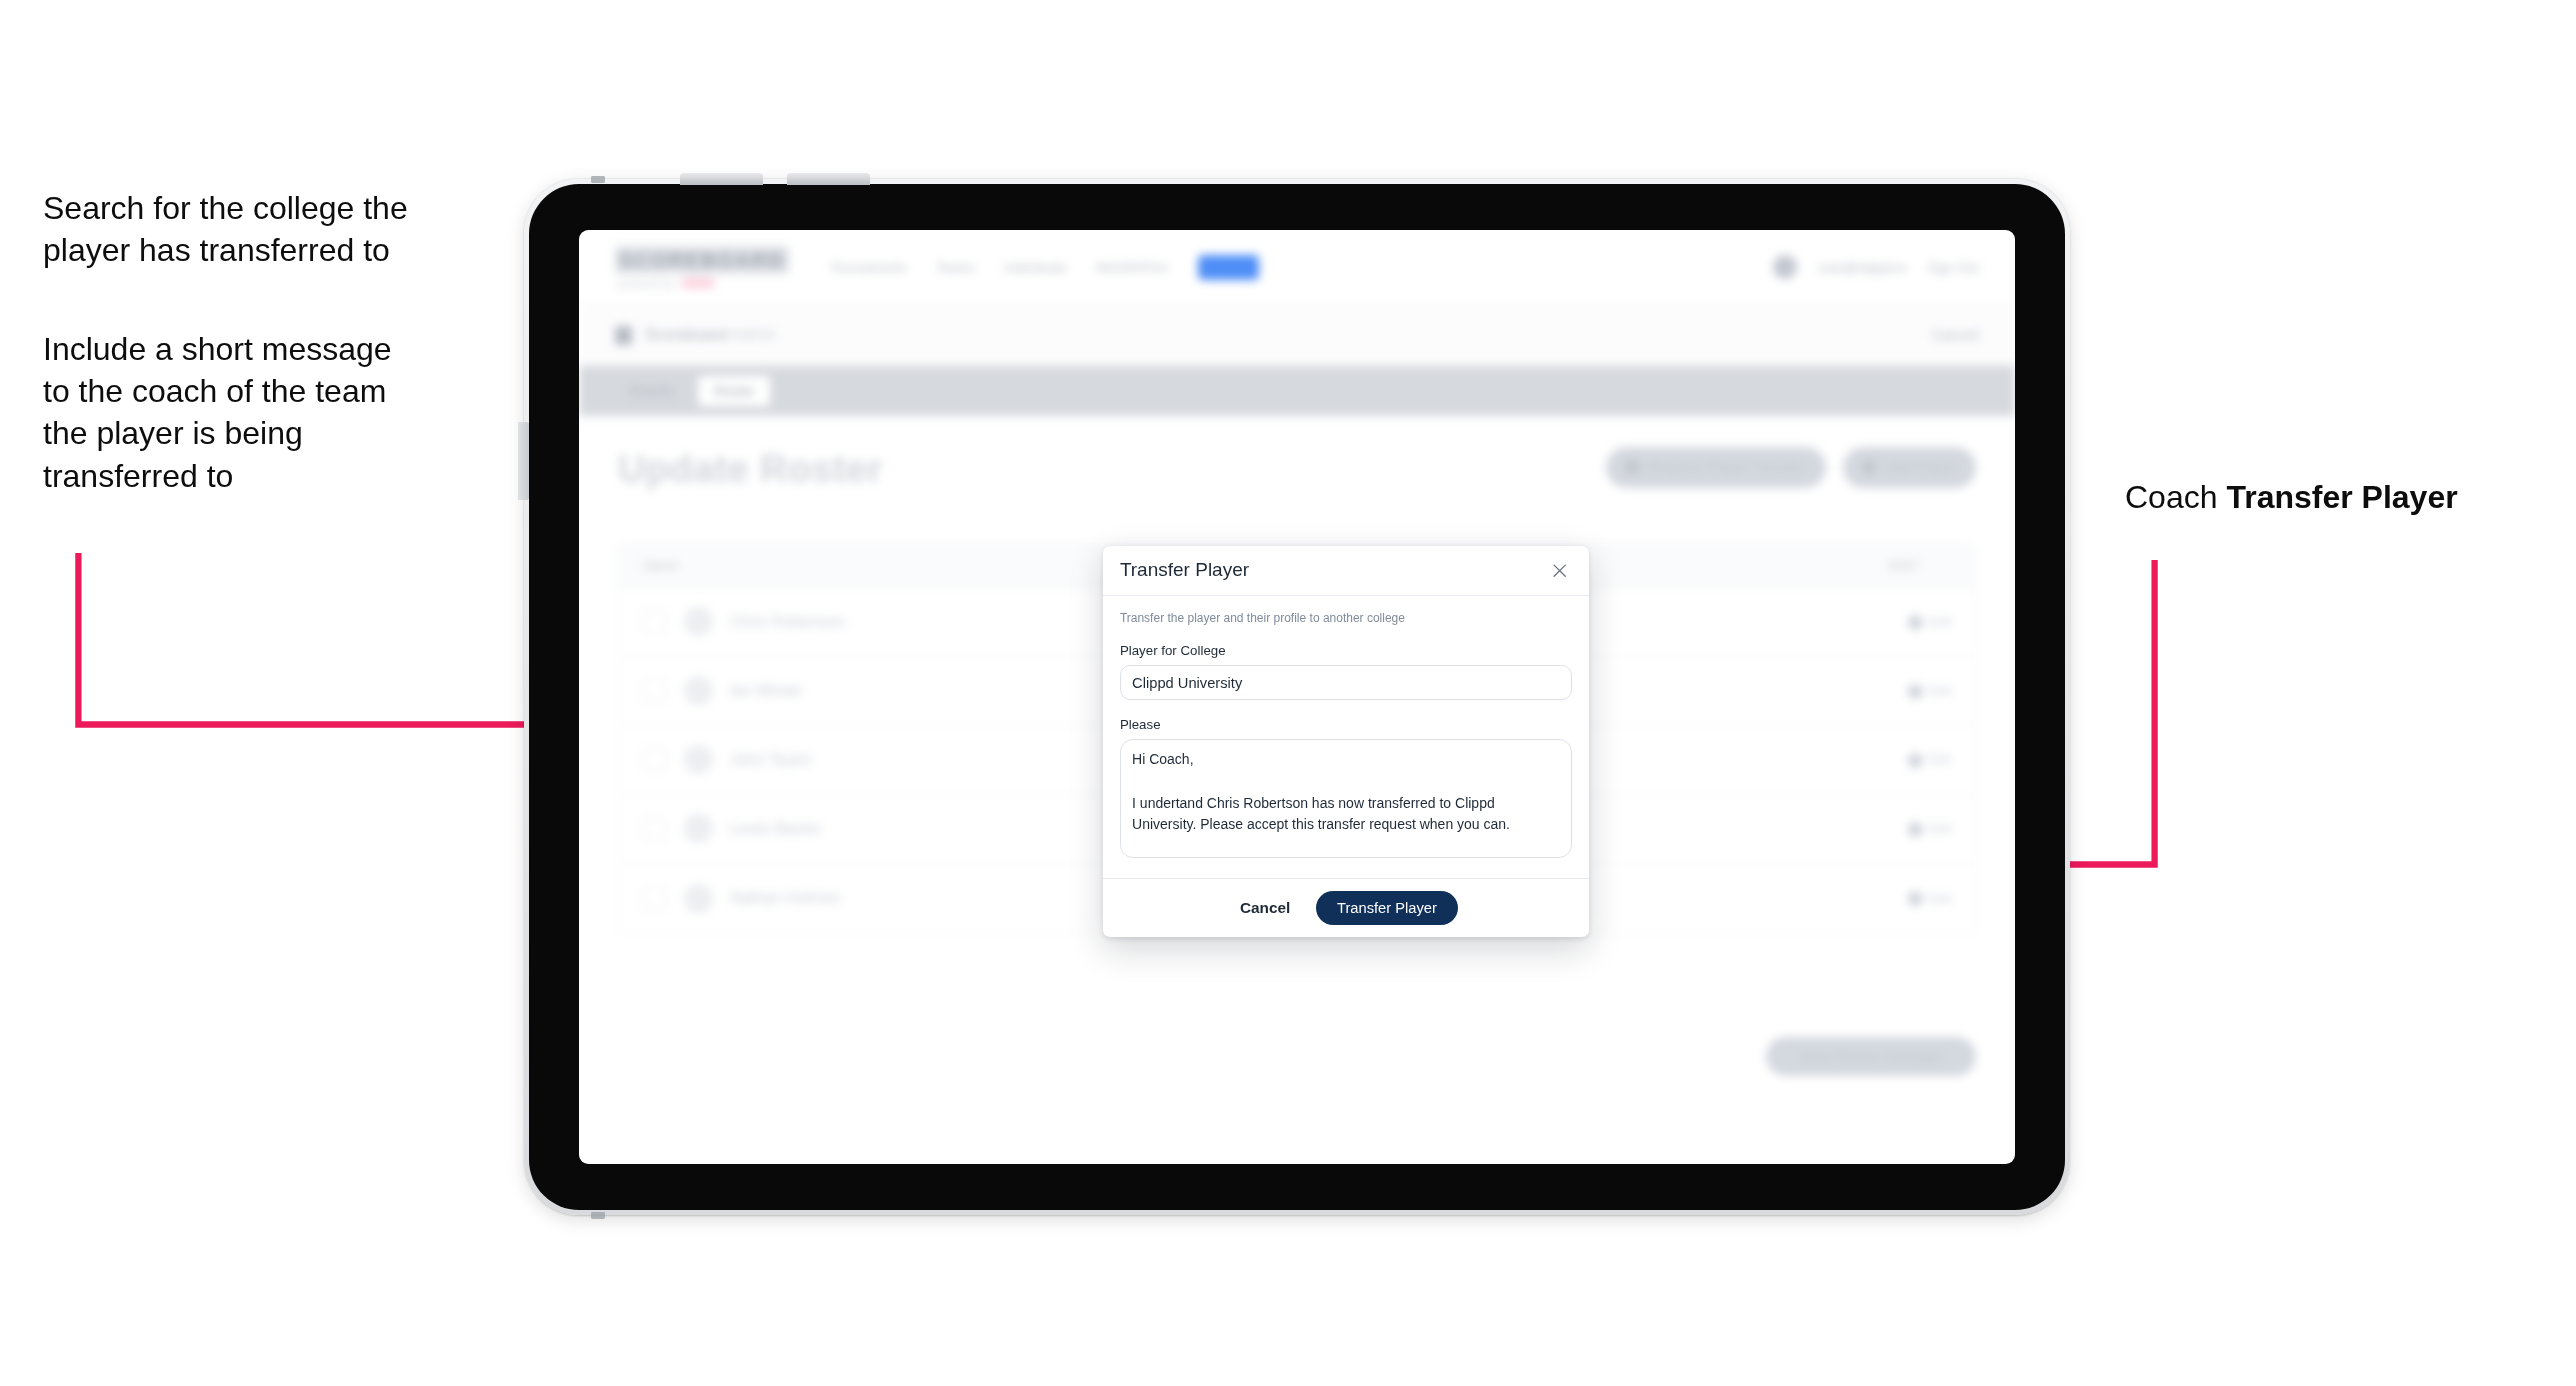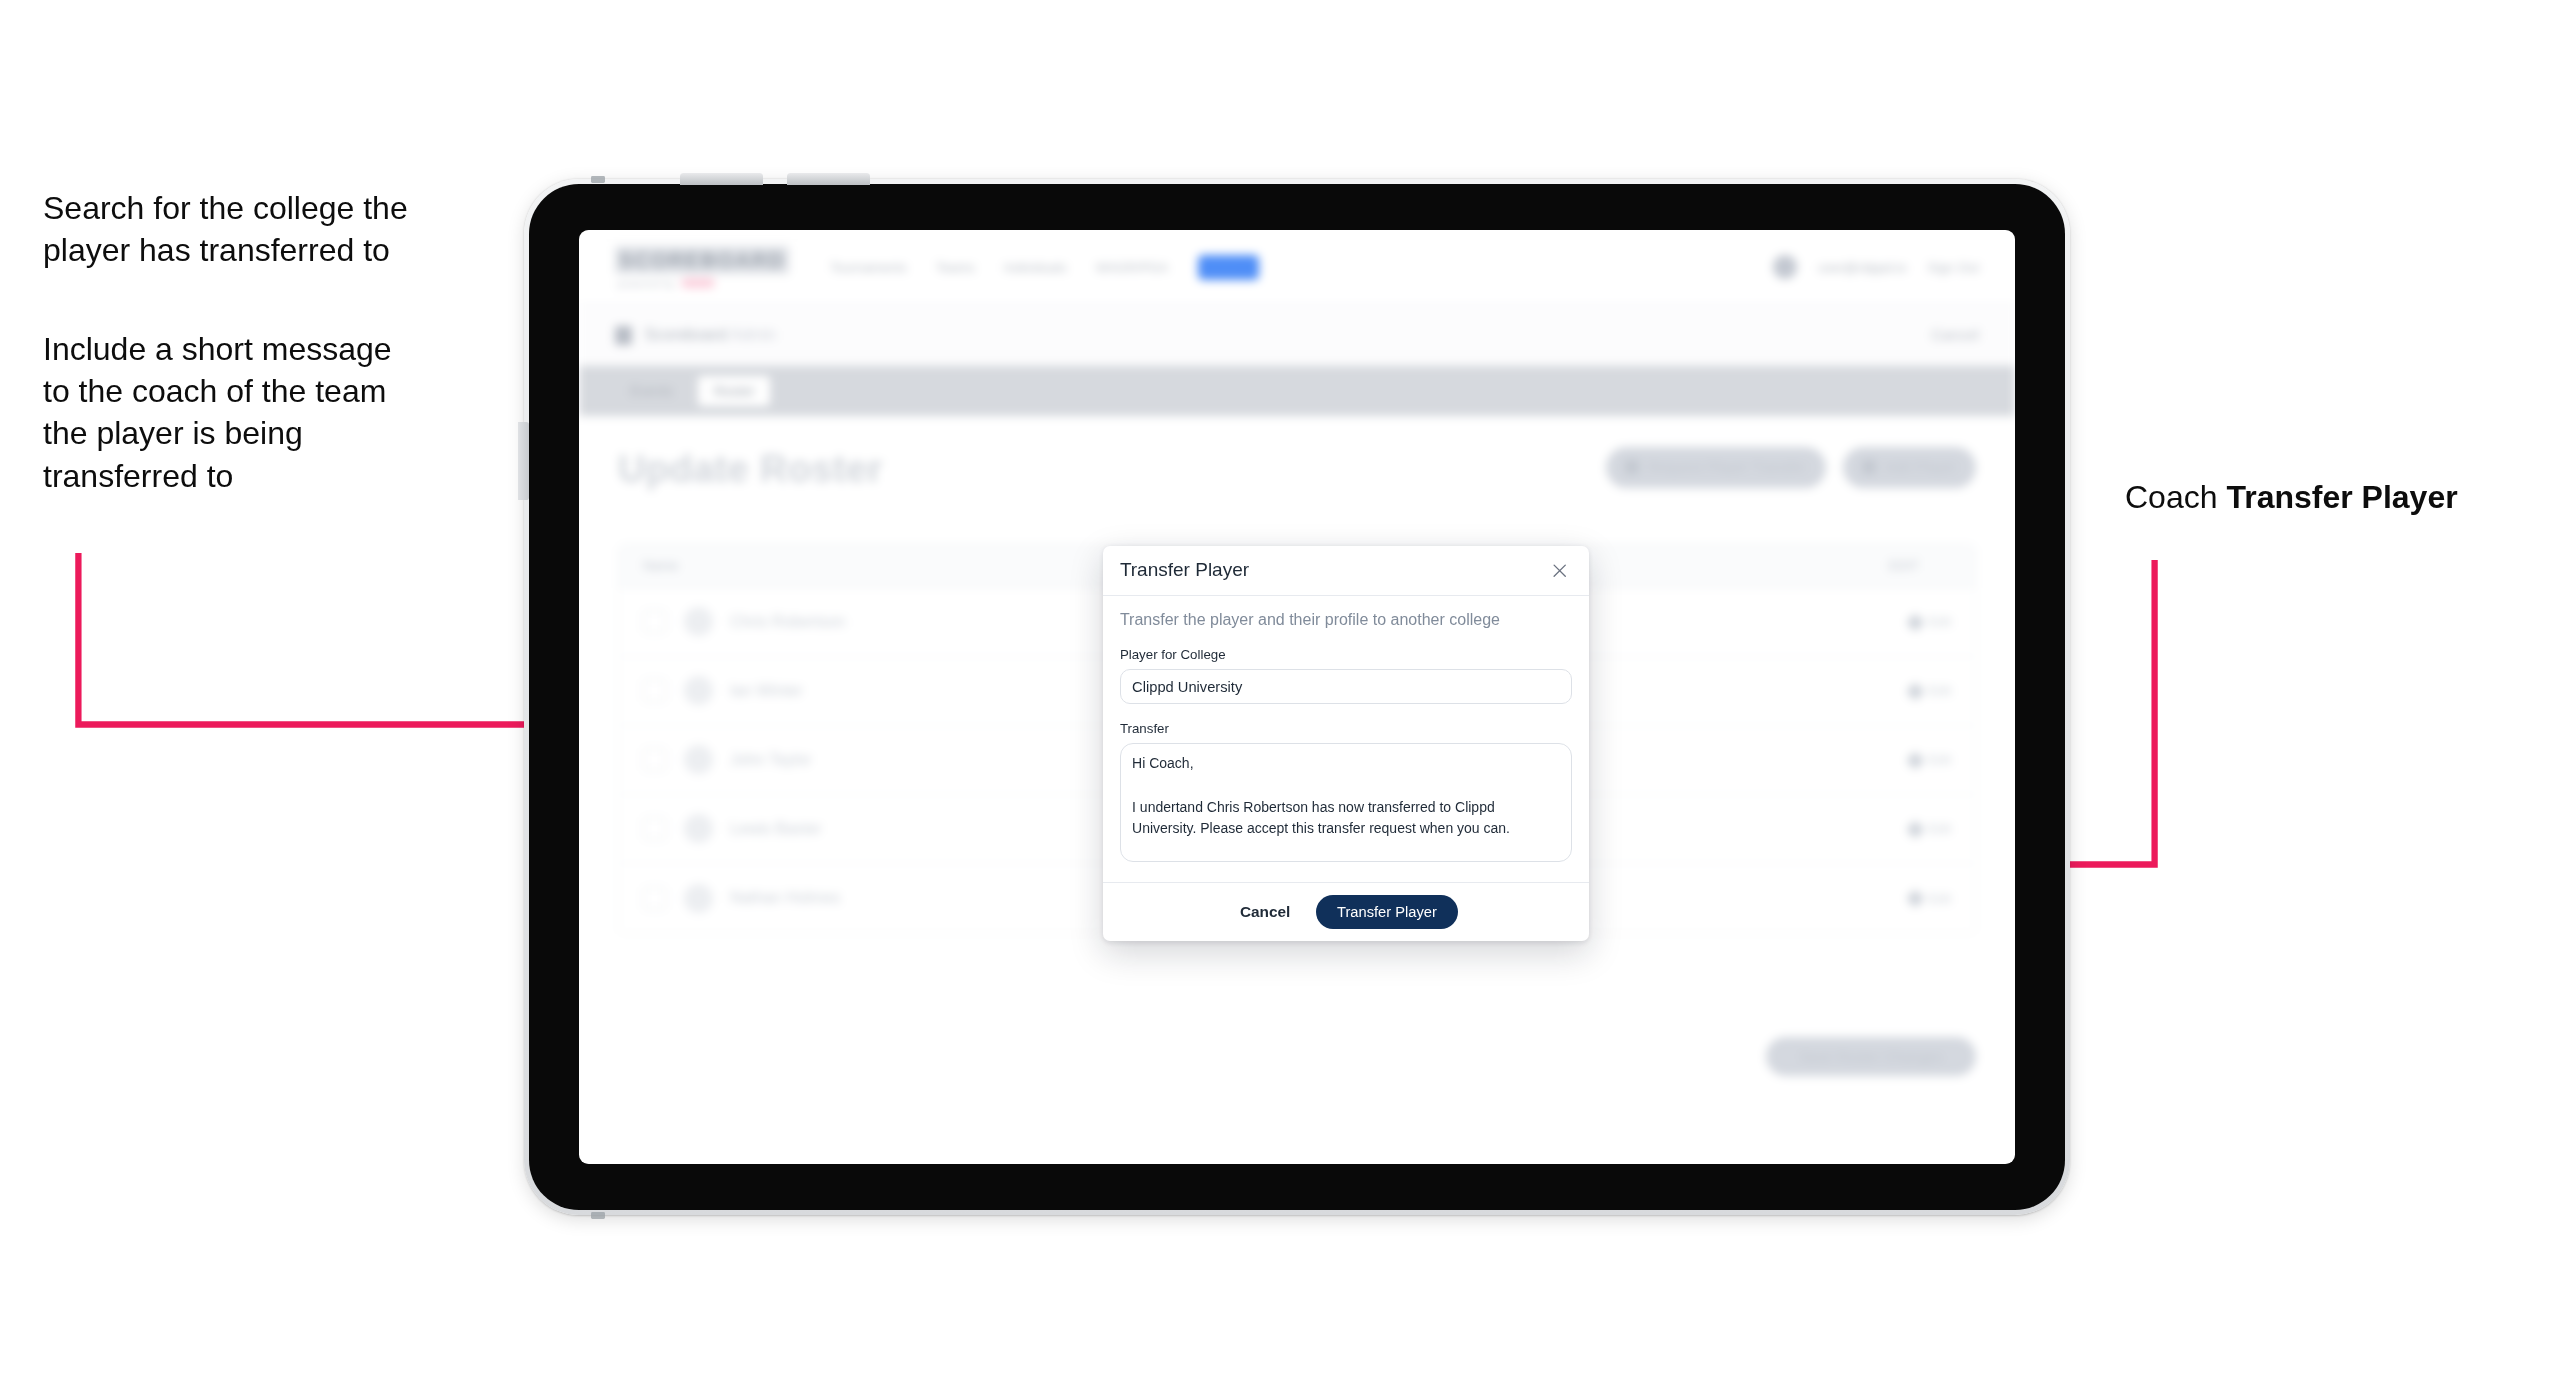--- a/index.html
+++ b/index.html
@@ -177,21 +177,21 @@
     height:50px;display:flex;align-items:center;padding:0 17px;
     box-sizing:border-box;border-bottom:0.7px solid #e7eaef;
   }
   #modal-title{font-size:19px;color:#1f2a37;}
   #modal-close{
     margin-left:auto;width:25px;height:25px;display:flex;align-items:center;justify-content:center;
     cursor:pointer;
   }
   #modal-close svg{display:block;}
   #modal-body{padding:15.4px 17px 18px 17px;}
-  #modal-desc{font-size:16px;color:#808b9a;margin-bottom:18px;}
+  #modal-desc{font-size:12px;color:#808b9a;margin-bottom:18px;}
   .field-label{font-size:13.3px;color:#1f2a37;margin-bottom:7px;}
   #college-input{
     width:100%;height:35px;border:0.7px solid #dde1e7;border-radius:10px;
     font-size:14.7px;color:#1f2a37;padding:0 11.2px;box-sizing:border-box;
     font-family:"Liberation Sans", sans-serif;background:#fff;outline:none;
   }
   .spacer{height:17px;}
   #message-input{
     width:100%;height:119px;border:0.7px solid #dde1e7;border-radius:13px;
     font-size:14px;line-height:1.55;color:#1f2a37;padding:9px 11.2px;box-sizing:border-box;
@@ -359,21 +359,21 @@
         </div>
 
         <div id="modal-body">
           <div id="modal-desc">Transfer the player and their profile to another college</div>
 
           <div class="field-label">Player for College</div>
           <input id="college-input" type="text" value="Clippd University" style="">
 
           <div class="spacer"></div>
 
-          <div class="field-label">Transfer</div>
+          <div class="field-label">Please</div>
           <textarea id="message-input" style="">Hi Coach,
 
 I undertand Chris Robertson has now transferred to Clippd University. Please accept this transfer request when you can.</textarea>
         </div>
 
         <div id="modal-foot">
           <button id="btn-cancel">Cancel</button>
           <button id="btn-transfer">Transfer Player</button>
         </div>
       </div>

